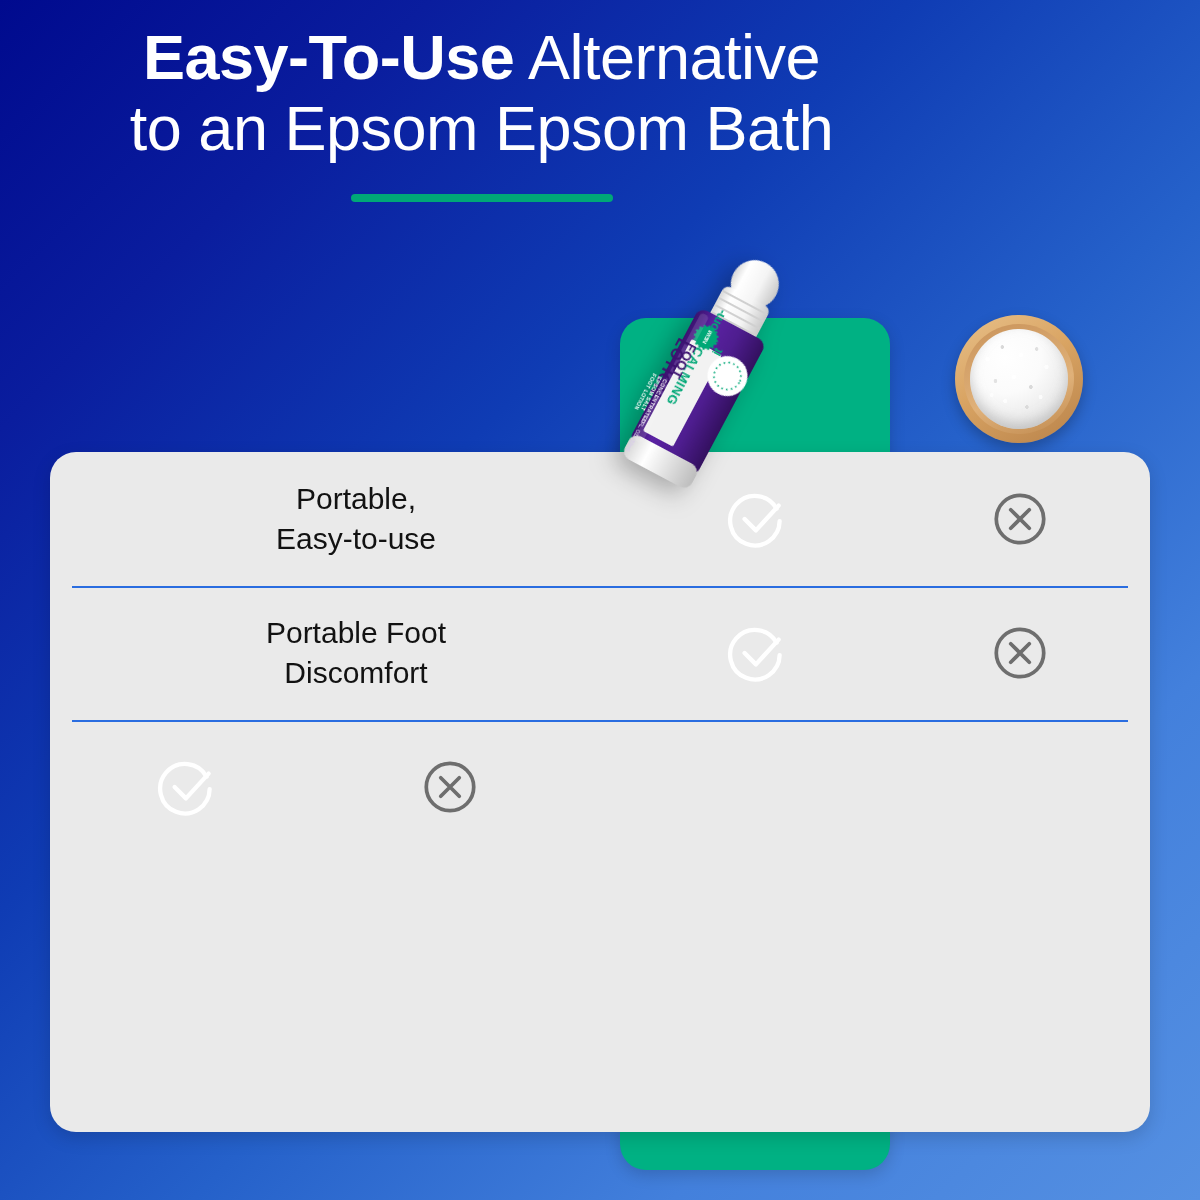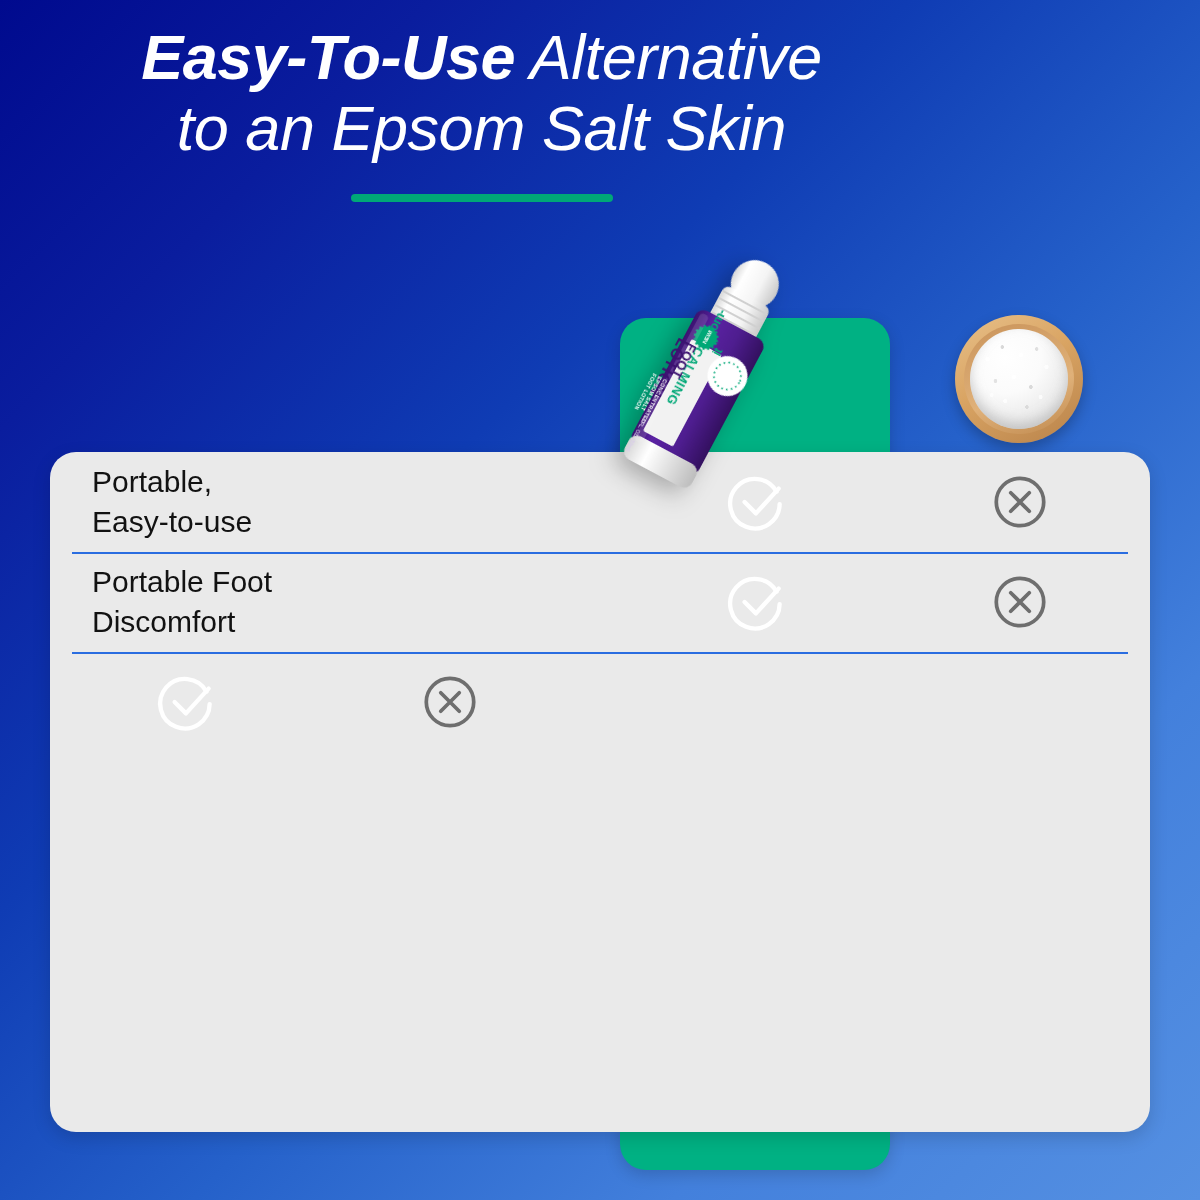--- a/index.html
+++ b/index.html
@@ -30,21 +30,20 @@
     overflow: hidden;
   }
 
   
   .header {
     position: absolute;
     top: 22px;
     left: 0;
     width: 963px;
     text-align: center;
-    font-style: italic;
   }
 
   .headline {
     color: #ffffff;
     font-size: 63px;
     line-height: 1.12;
     letter-spacing: -0.5px;
     font-weight: 400;
     padding: 0 70px;
   }
@@ -85,23 +84,24 @@
   .rows {
     position: absolute;
     left: 50px;
     top: 452px;
     width: 1100px;
     height: 680px;
   }
 
   .row {
     position: relative;
-    height: 100px;
+    height: 134px;
     display: flex;
     align-items: center;
+    text-align: center;
   }
   .row + .row::before {
     content: "";
     position: absolute;
     left: 22px;
     right: 22px;
     top: 0;
     height: 2px;
     background: #2a6de0;
   }
@@ -187,21 +187,21 @@
     filter: drop-shadow(-6px 10px 12px rgba(0,0,0,0.28));
   }
   .bottle svg { width: 148px; height: 260px; display: block; }
 </style>
 </head>
 <body>
 
 <div id="stage">
 
   <div class="header">
-    <div class="headline"><span class="strong">Easy-To-Use</span><span> Alternative</span><br><span>to an Epsom Salt Skin</span></div>
+    <div class="headline"><span class="strong">Easy-To-Use</span><span> Alternative</span><br><span>to an Epsom Epsom Bath</span></div>
     <div class="accent-bar"></div>
   </div>
 
   <div class="green-col"></div>
 
   <div class="salt-bowl">
     <div class="inner-rim"></div>
     <div class="salt">
       <div class="grain"></div>
     </div>

